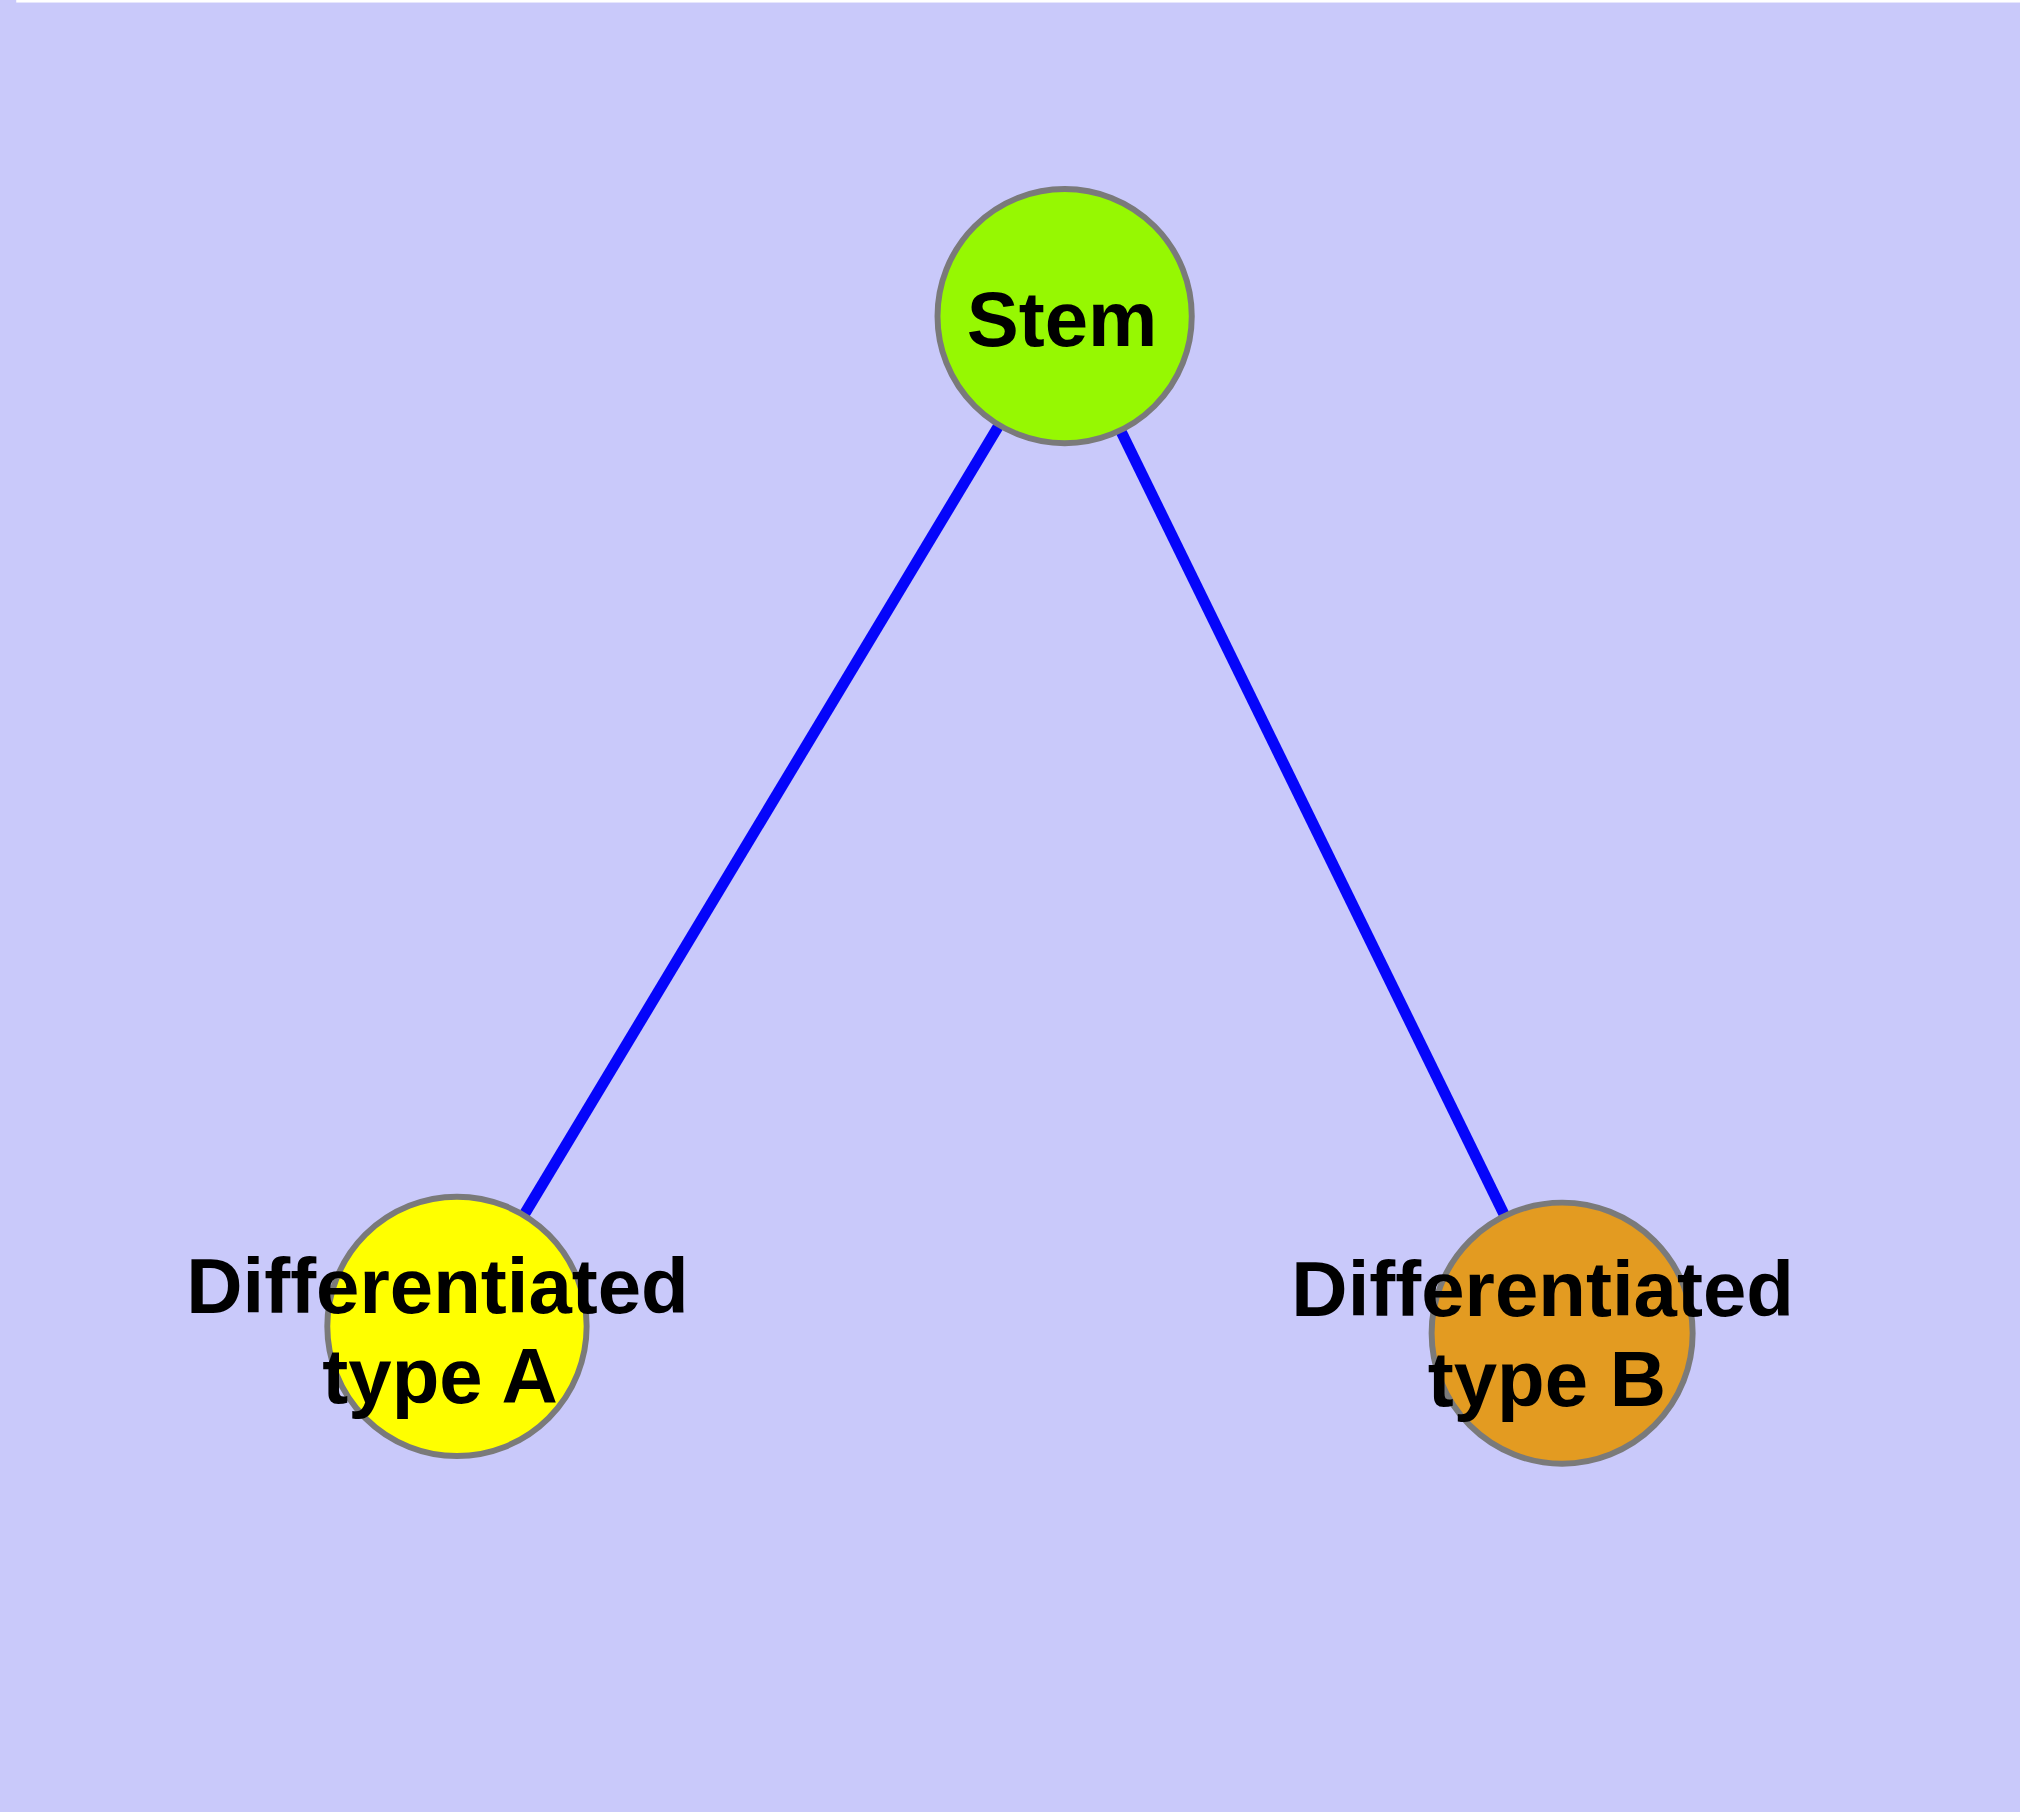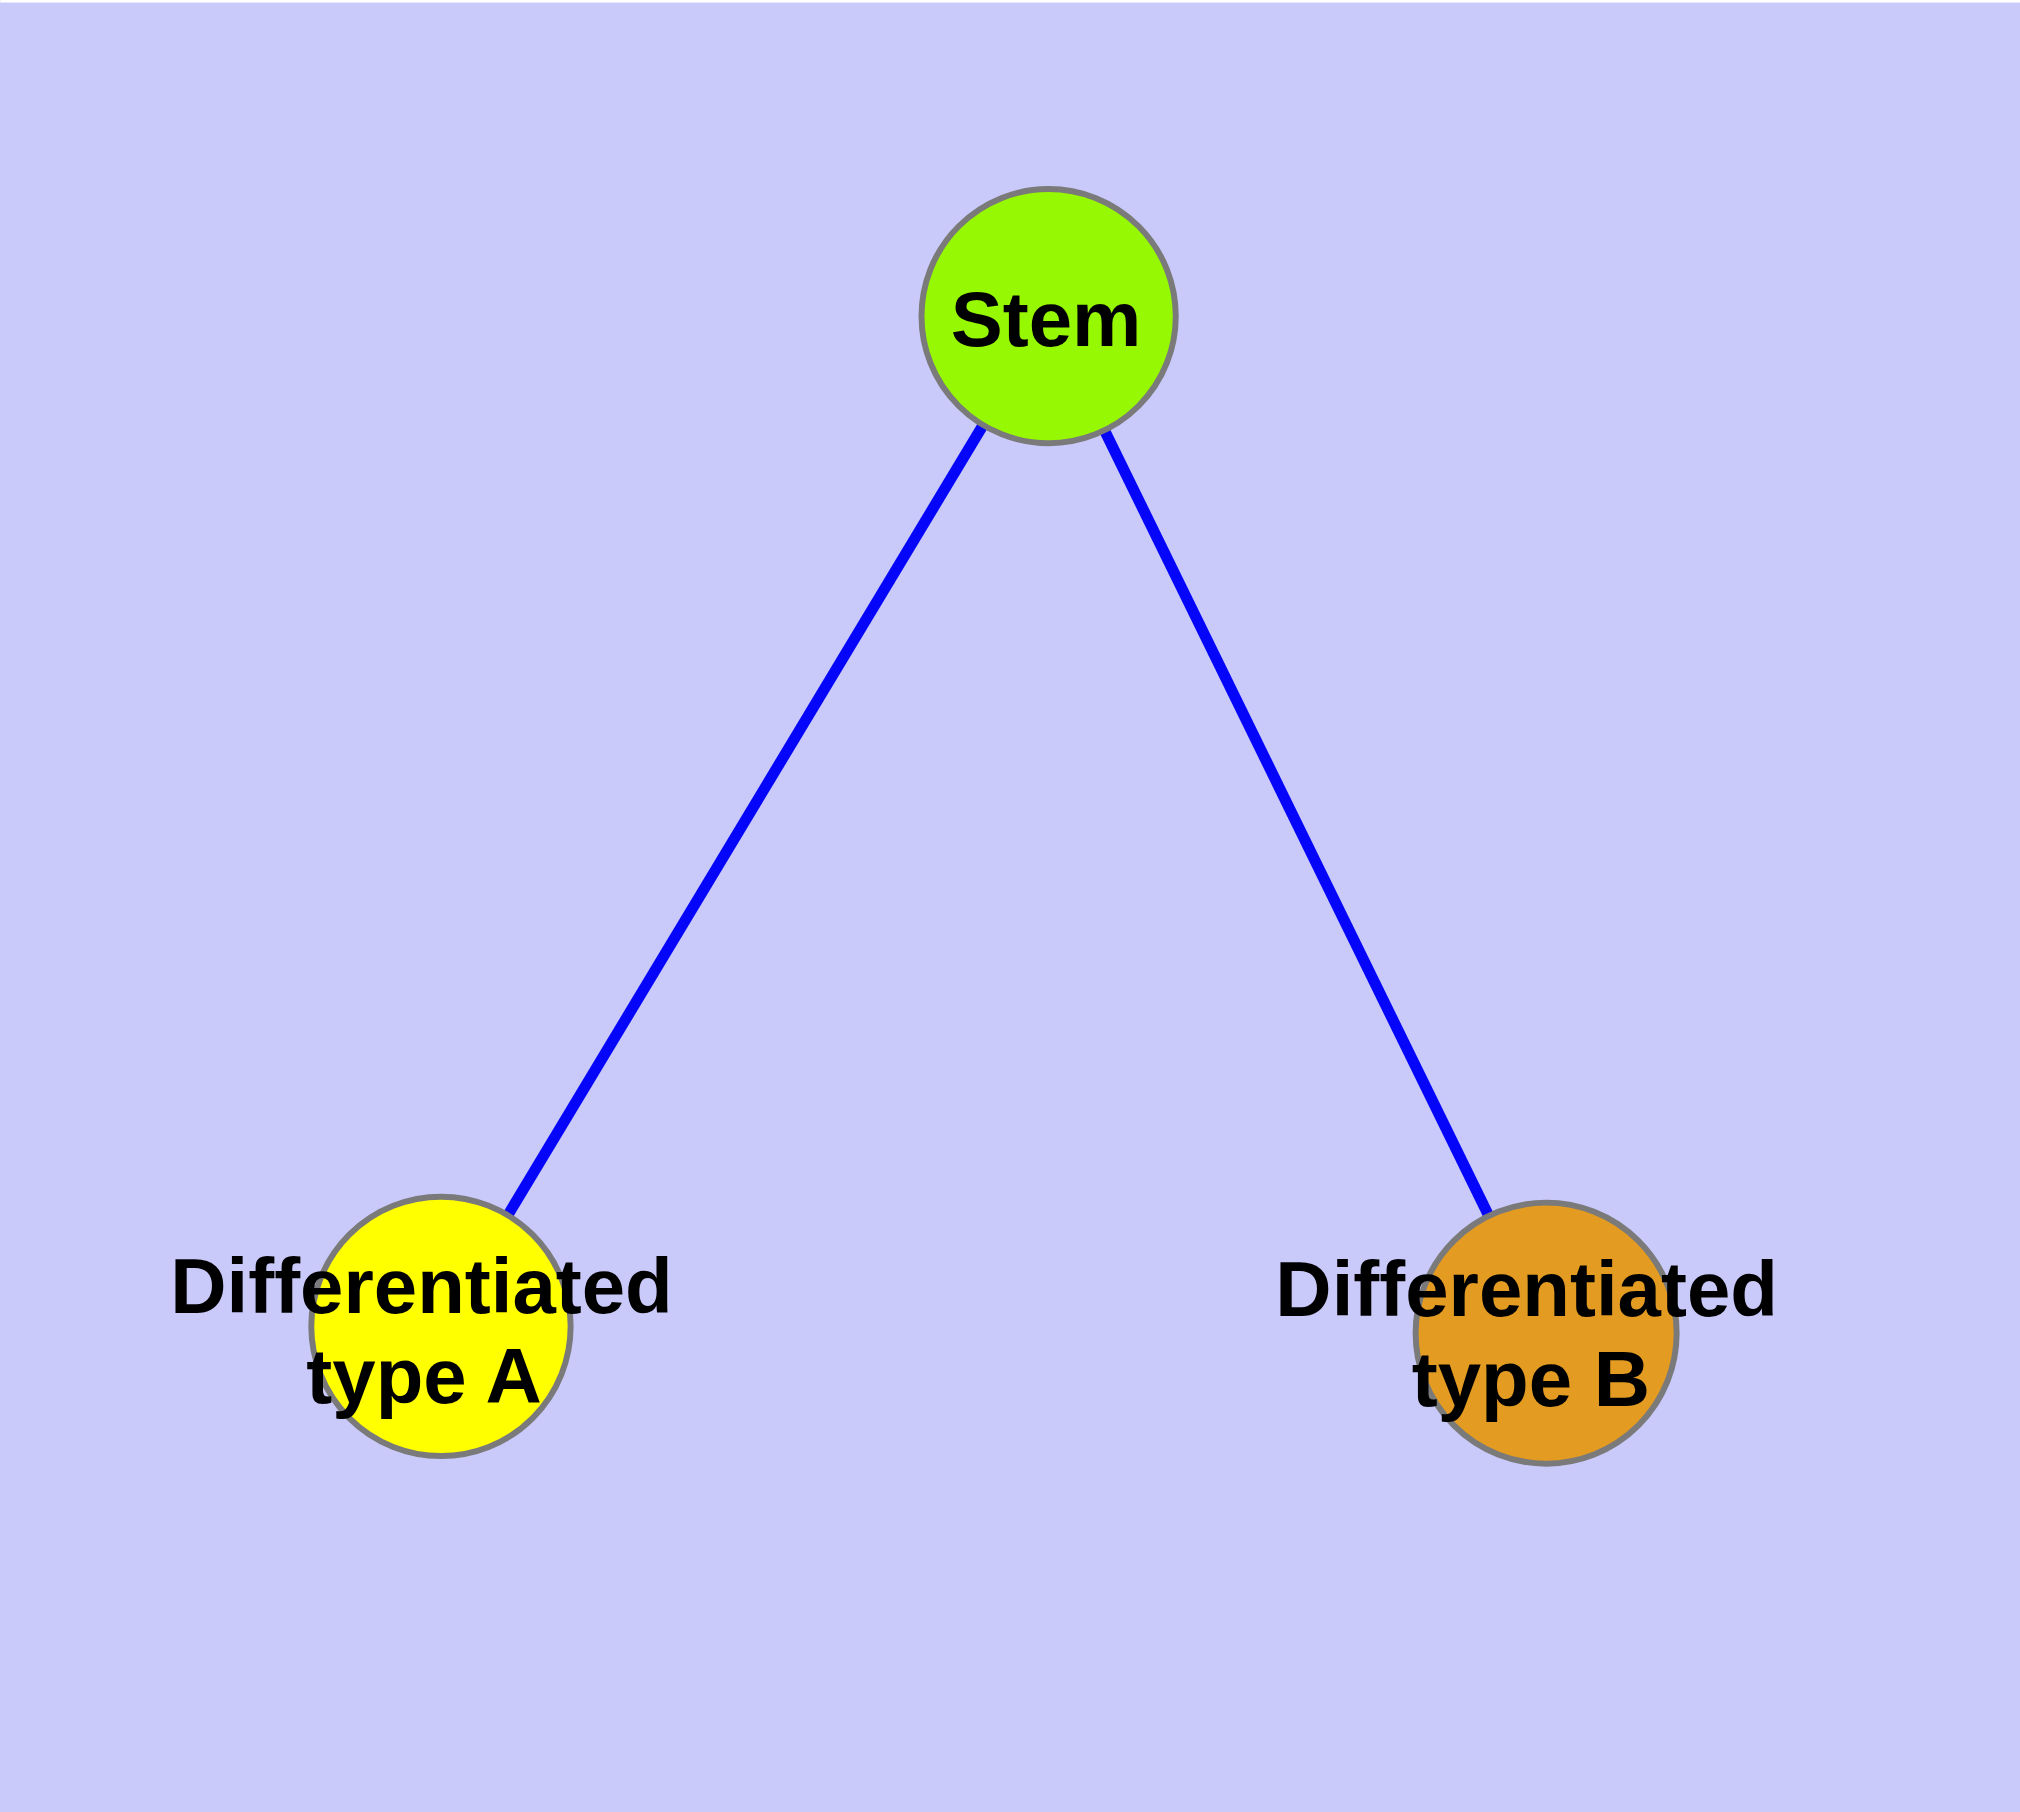--- a/index.html
+++ b/index.html
@@ -7,20 +7,21 @@
     padding: 0;
     width: 2021px;
     height: 1812px;
     overflow: hidden;
     background: #c9c9fa;
   }
   .stage {
     position: relative;
     width: 1689px;
     height: 1812px;
+    margin-left: 16px;
   }
   svg {
     display: block;
   }
   .node-label {
     font-family: "Liberation Sans", sans-serif;
     font-weight: bold;
     font-size: 92px;
   }
 </style>

